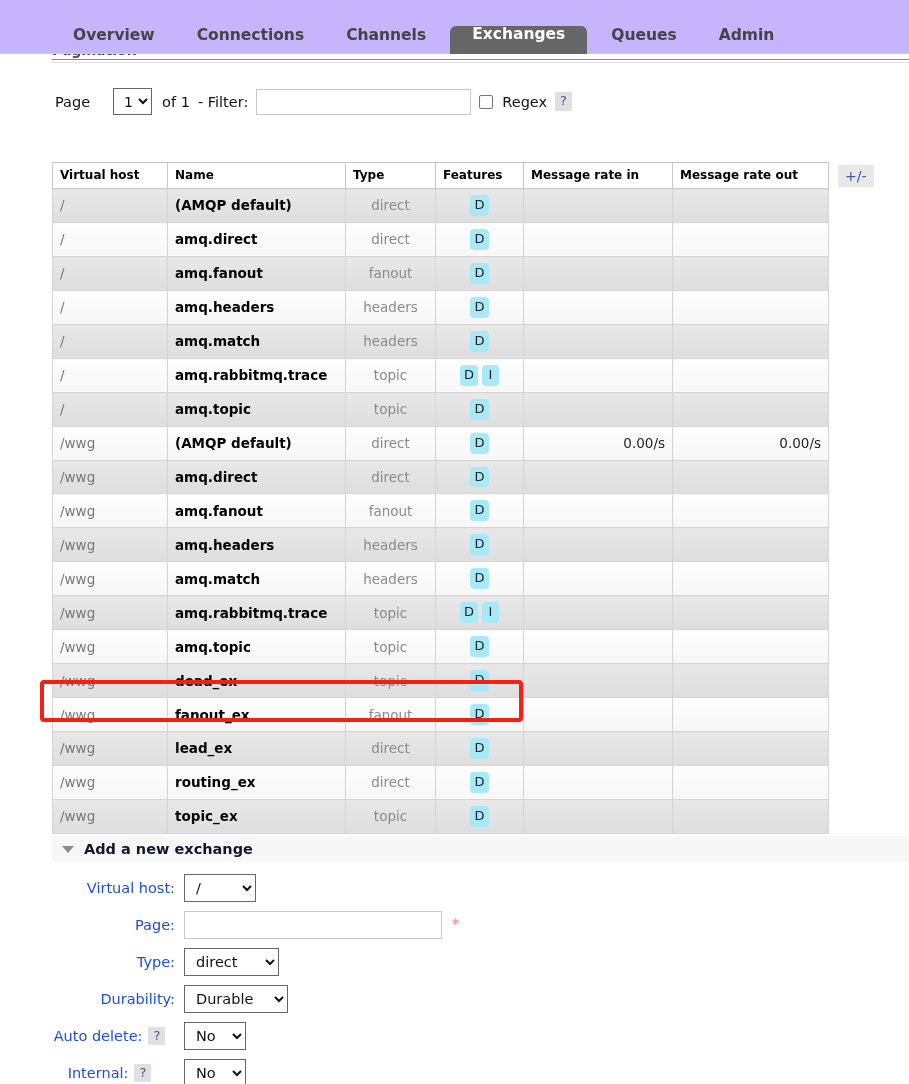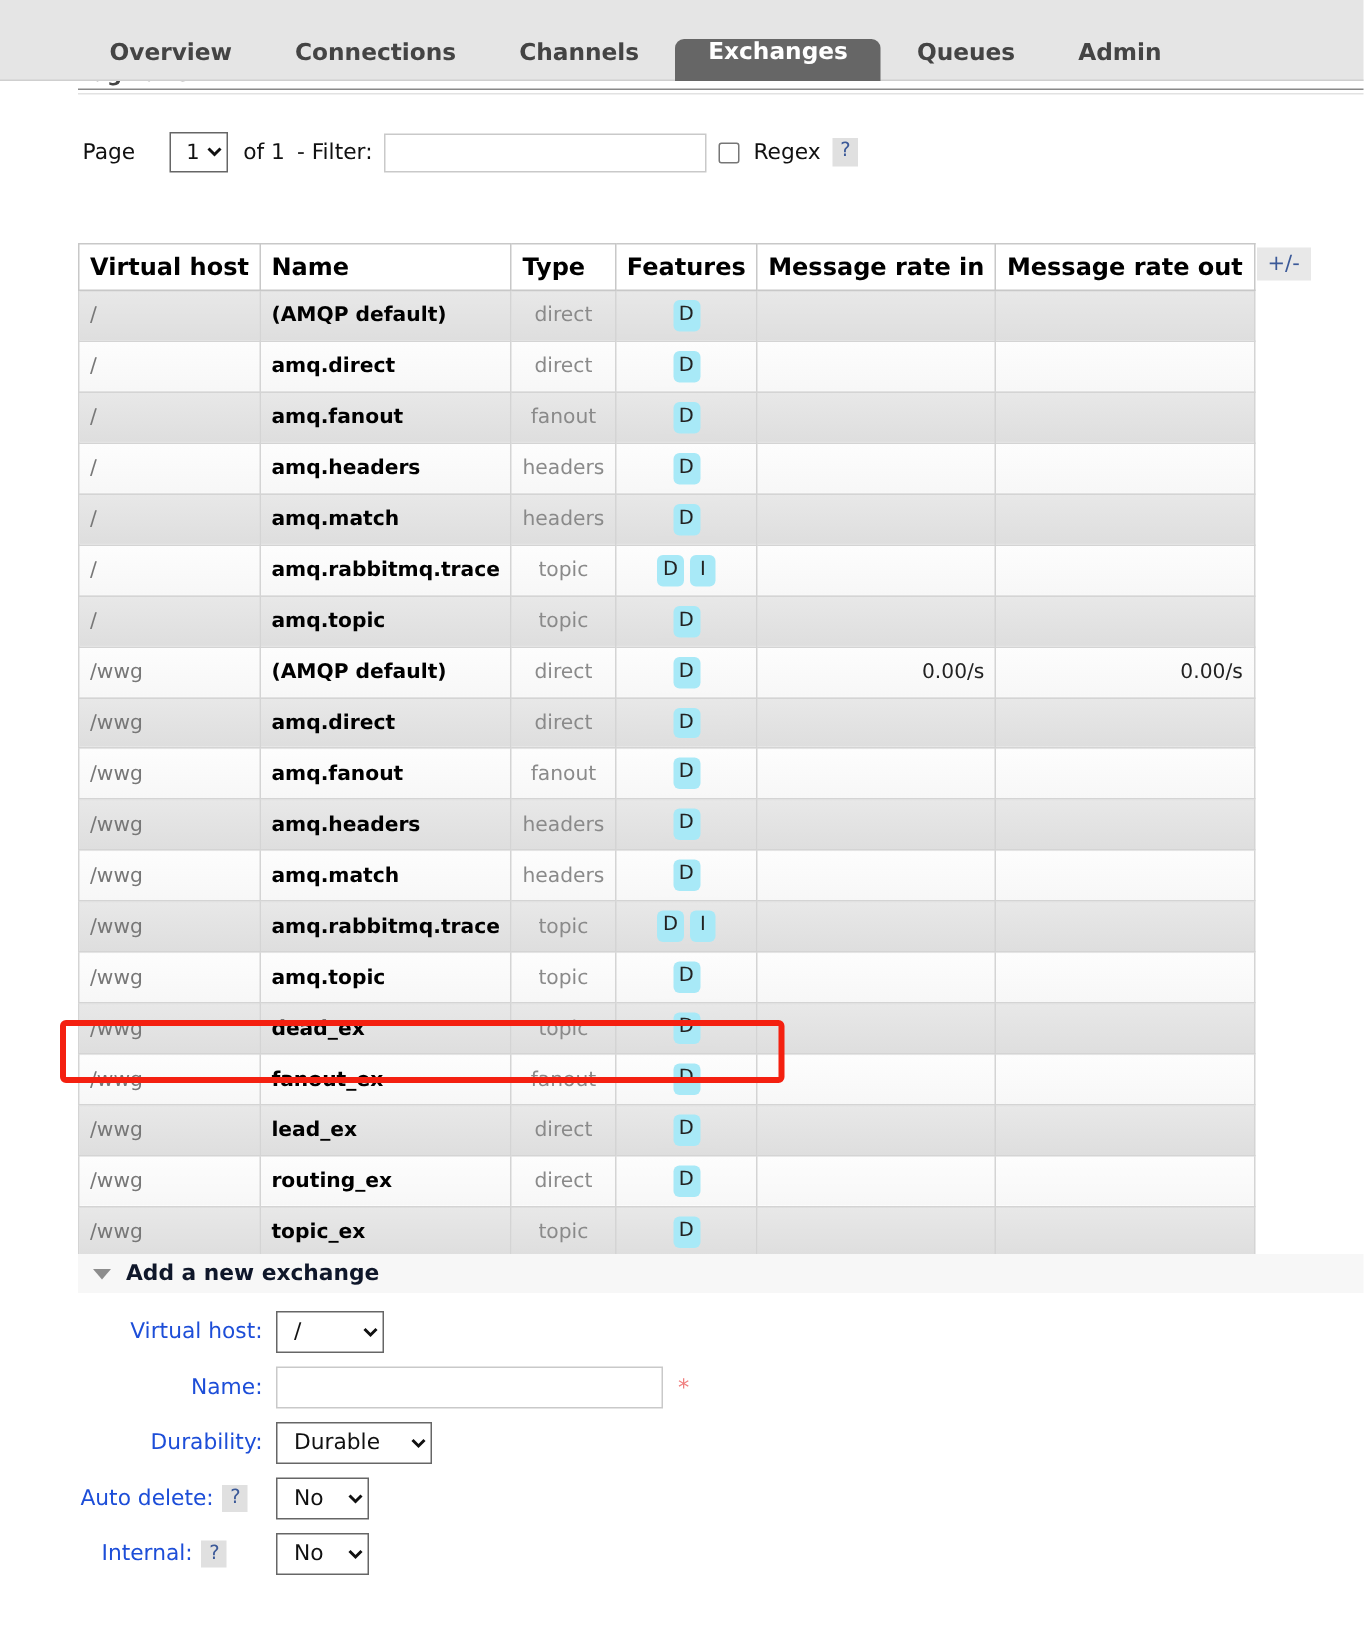--- a/index.html
+++ b/index.html
@@ -10,21 +10,21 @@
     font-family: "DejaVu Sans", "Liberation Sans", sans-serif;
     font-size: 13px;
     color: #333;
     overflow: hidden;
   }
 
   
   .navbar {
     position: absolute; top: 0; left: 0;
     width: 909px; height: 54px;
-    background: #e5e5e5;
+    background: #c4b5fd;
     border-bottom: 1px solid #cfcfcf;
     z-index: 5;
     text-align: center;
   }
   .navlist {
     display: flex;
     align-items: flex-end;
     height: 54px;
     padding-left: 55px;
   }
@@ -114,21 +114,21 @@
     width: 777px;
   }
   table.exchanges {
     border-collapse: collapse;
     width: 777px;
     background: #fff;
   }
   table.exchanges th {
     background: #ffffff;
     border: 1px solid #c8c8c8;
-    font-size: 16px;
+    font-size: 12px;
     font-weight: bold;
     color: #000;
     text-align: left;
     padding: 5px 7px 6px 7px;
     white-space: nowrap;
   }
   table.exchanges th.c-type,
   table.exchanges th.c-feat { text-align: left; }
   table.exchanges th.c-mri,
   table.exchanges th.c-mro { text-align: left; }
@@ -464,25 +464,29 @@
 </div>
 
 <div class="form">
 
   <div class="frow">
     <span class="flabel">Virtual host:</span>
     <select class="fsel w-vhost" id="sel-vhost"><option>/</option></select>
   </div>
 
   <div class="frow">
-    <span class="flabel">Name:</span>
+    <span class="flabel">Page:</span>
     <input class="finput" type="text" id="inp-name" placeholder="" style="">
     <span class="req">*</span>
   </div>
 
+  <div class="frow">
+    <span class="flabel">Type:</span>
+    <select class="fsel w-type" id="sel-type"><option>direct</option></select>
+  </div>
 
   <div class="frow">
     <span class="flabel">Durability:</span>
     <select class="fsel w-dur" id="sel-dur"><option>Durable</option></select>
   </div>
 
   <div class="frow">
     <span class="lblwrap">
       <span class="flabel">Auto delete:</span>
       <span class="fq">?</span>

